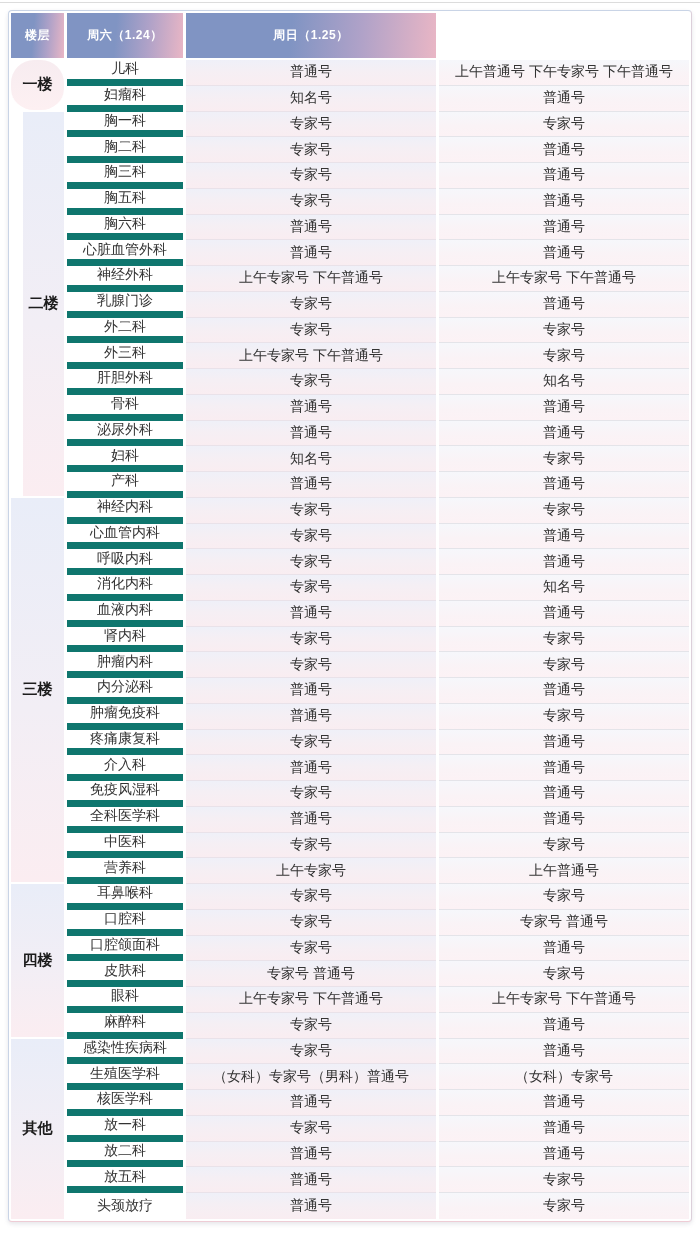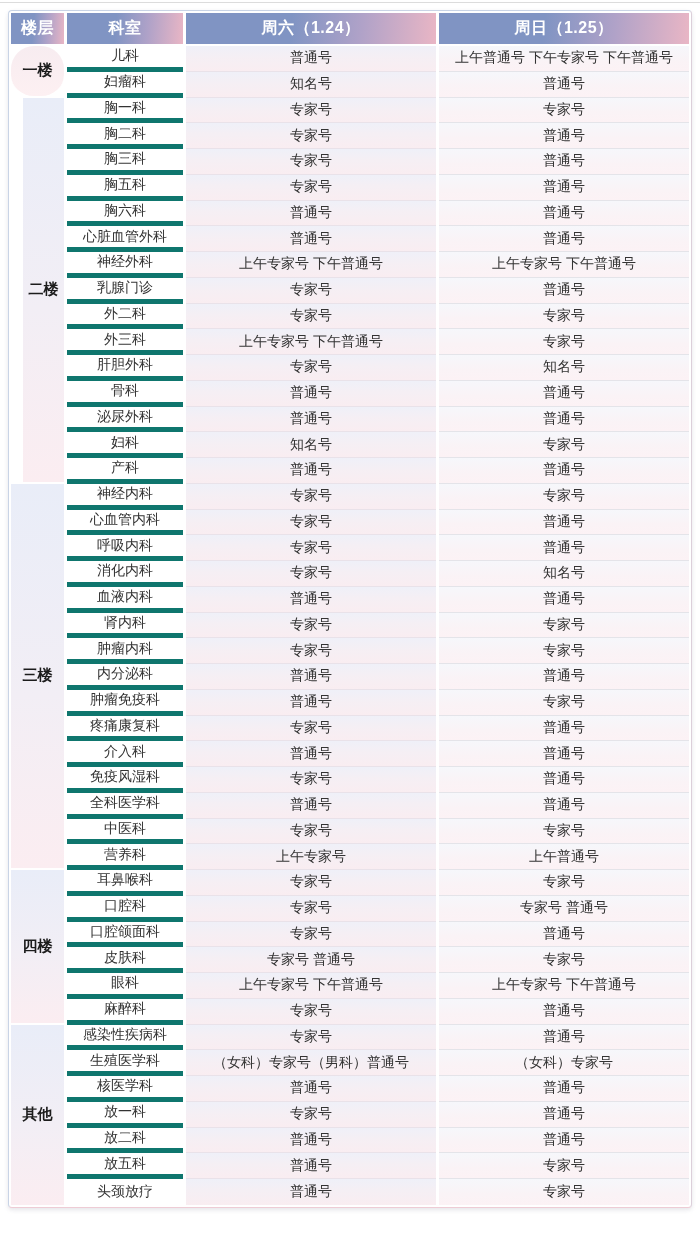--- a/index.html
+++ b/index.html
@@ -24,39 +24,39 @@
     box-shadow: 0 2px 4px rgba(140,140,160,0.22);
   }
   .hgrid, .bgrid {
     display: grid;
     grid-template-columns: 53px 116px 250px 250px;
     column-gap: 3px;
   }
   .hgrid { margin-bottom: 2px; }
   .bgrid { grid-auto-rows: 25.75px; }
   .th {
-    height: 31px;
+    height: 45px;
     display: flex; align-items: center; justify-content: center;
     background: linear-gradient(95deg, var(--hdr-blue) 0%, var(--hdr-blue) 42%, #b0a2c8 70%, var(--hdr-pink) 100%);
     color: #ffffff;
     font-weight: bold;
-    font-size: 16px;
+    font-size: 12px;
     letter-spacing: 0.5px;
   }
   .cell {
     display: flex; align-items: center; justify-content: center;
     font-size: 14px;
     color: #333333;
     box-sizing: border-box;
     white-space: nowrap;
     overflow: hidden;
   }
   .dept {
     background: #ffffff;
-    border-bottom: 5px solid #0f766e;
+    border-bottom: 7px solid #0f766e;
   }
   .sat {
     background: linear-gradient(180deg, #eff0f8 0%, #f5eff4 45%, #f9edf1 100%);
     border-bottom: 1px solid #e9e2e9;
   }
   .sun {
     background: linear-gradient(180deg, #f6f7fb 0%, #faf3f6 60%, #fcf2f5 100%);
     border-bottom: 1px solid #e4e4e9;
   }
   .floor {
@@ -73,21 +73,20 @@
   .floor.last-group, .last-row { border-bottom: none; }
 </style>
 </head>
 <body>
 
 <div class="top-rule"></div>
 
 <div class="table-wrap">
   <div class="hgrid" id="hgrid">
       <div class="th">楼层</div>
-      <div class="th">科室</div>
       <div class="th">周六（1.24）</div>
       <div class="th">周日（1.25）</div>
     </div>
   <div class="bgrid" id="bgrid">
       <div class="cell floor first-group" style="grid-area: span 2 / 1;">一楼</div>
       <div class="cell dept">儿科</div>
       <div class="cell sat">普通号</div>
       <div class="cell sun">上午普通号 下午专家号 下午普通号</div>
       <div class="cell dept">妇瘤科</div>
       <div class="cell sat">知名号</div>

